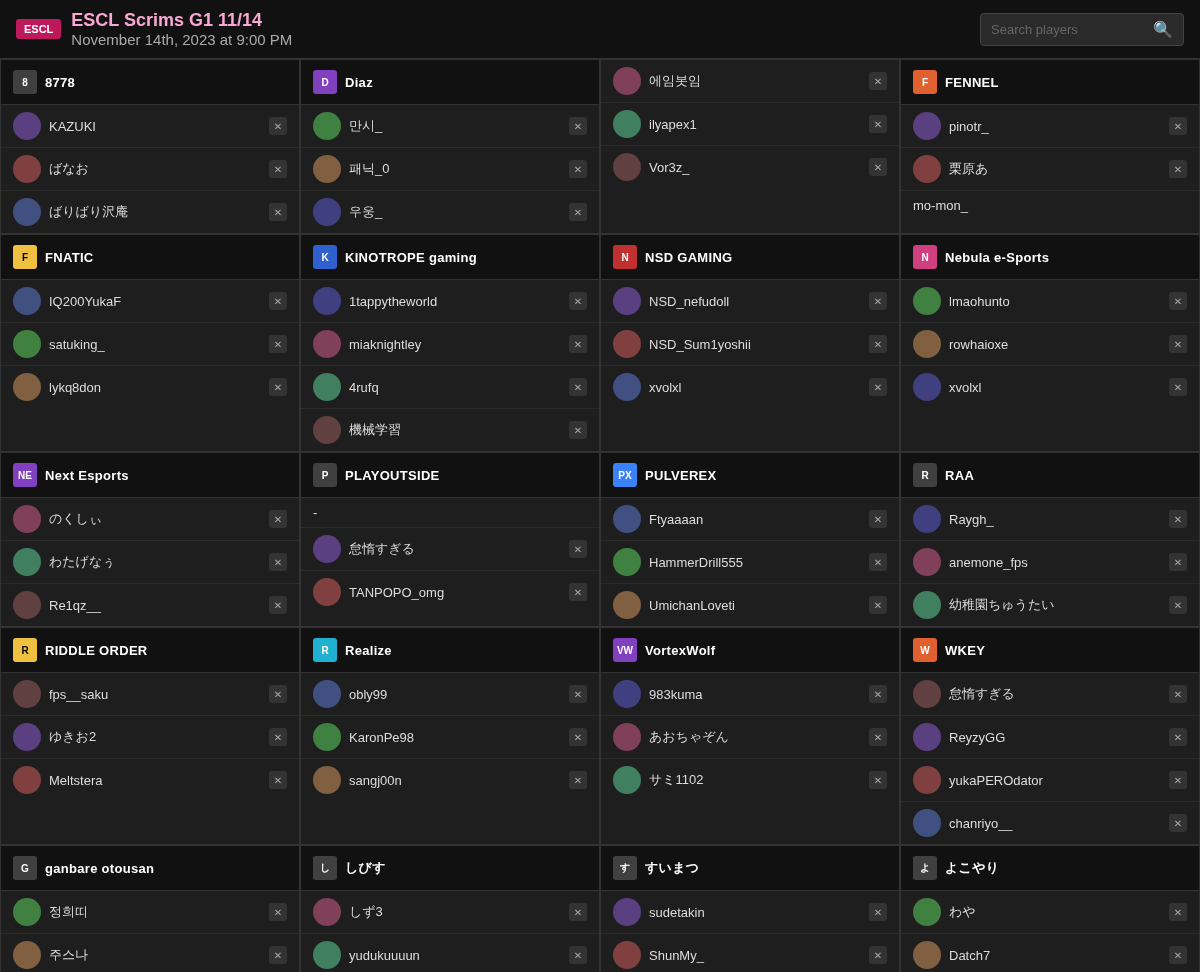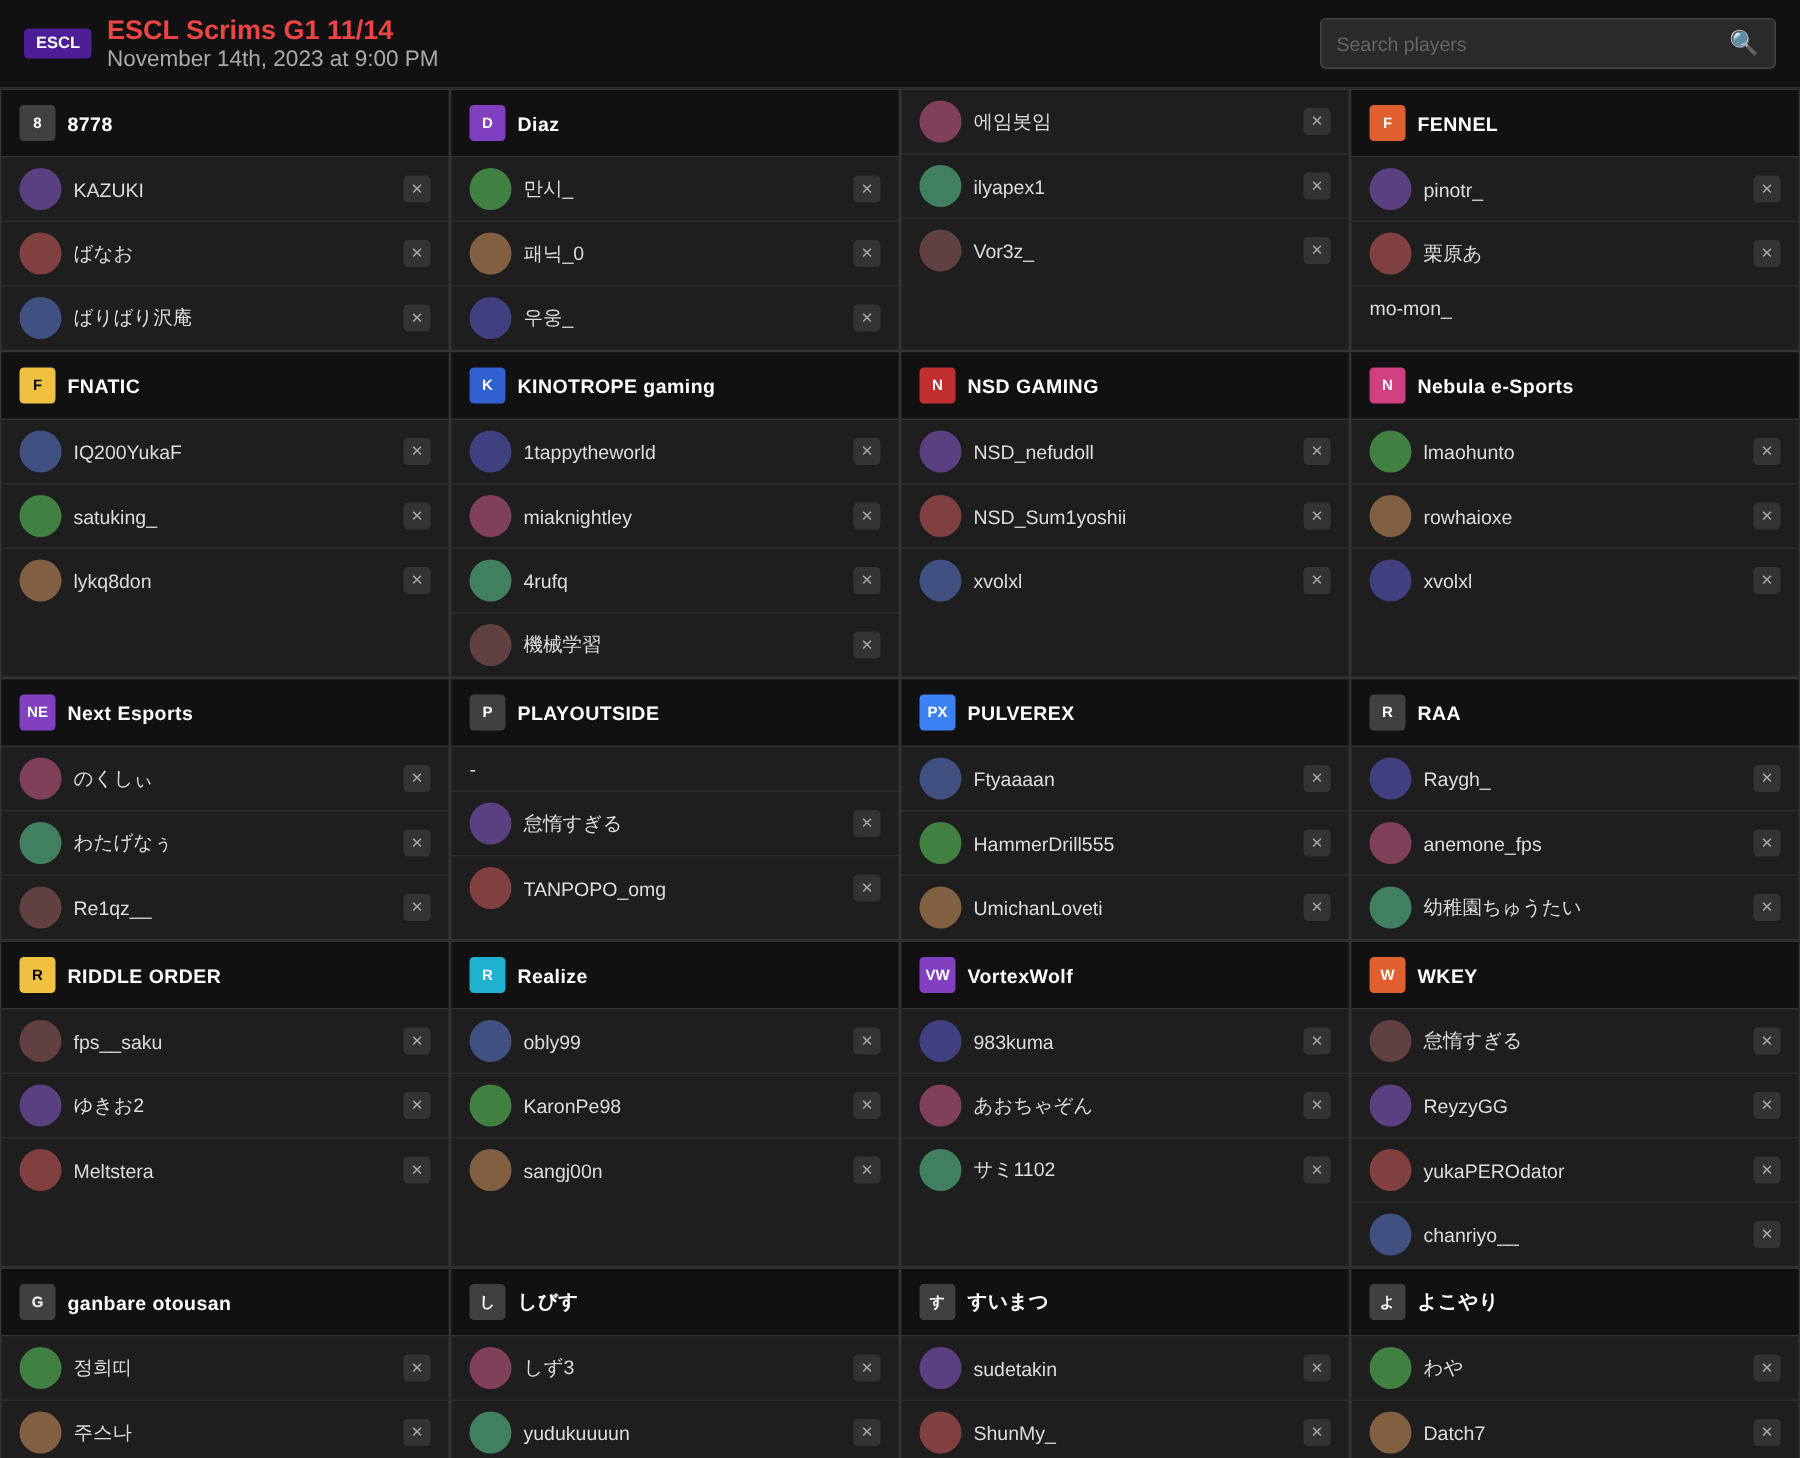--- a/index.html
+++ b/index.html
@@ -21,45 +21,45 @@
       top: 0;
       z-index: 10;
     }
     .logo-area {
       display: flex;
       align-items: center;
       gap: 10px;
       margin-right: auto;
     }
     .logo-box {
-      background: #4c1d95;
+      background: #be185d;
       padding: 4px 8px;
       border-radius: 3px;
       font-weight: bold;
       font-size: 11px;
       color: #fff;
     }
     .title-area h1 {
       font-size: 18px;
       font-weight: 700;
-      color: #ef4444;
+      color: #f9a8d4;
     }
     .title-area .subtitle {
       font-size: 15px;
       color: #aaa;
     }
     .search-area {
       display: flex;
       align-items: center;
       background: #2a2a2a;
       border: 1px solid #444;
       border-radius: 4px;
       padding: 6px 10px;
       gap: 8px;
-      width: 304px;
+      width: 204px;
     }
     .search-area input {
       background: transparent;
       border: none;
       outline: none;
       color: #ccc;
       font-size: 13px;
       width: 100%;
     }
     .search-area input::placeholder { color: #666; }

